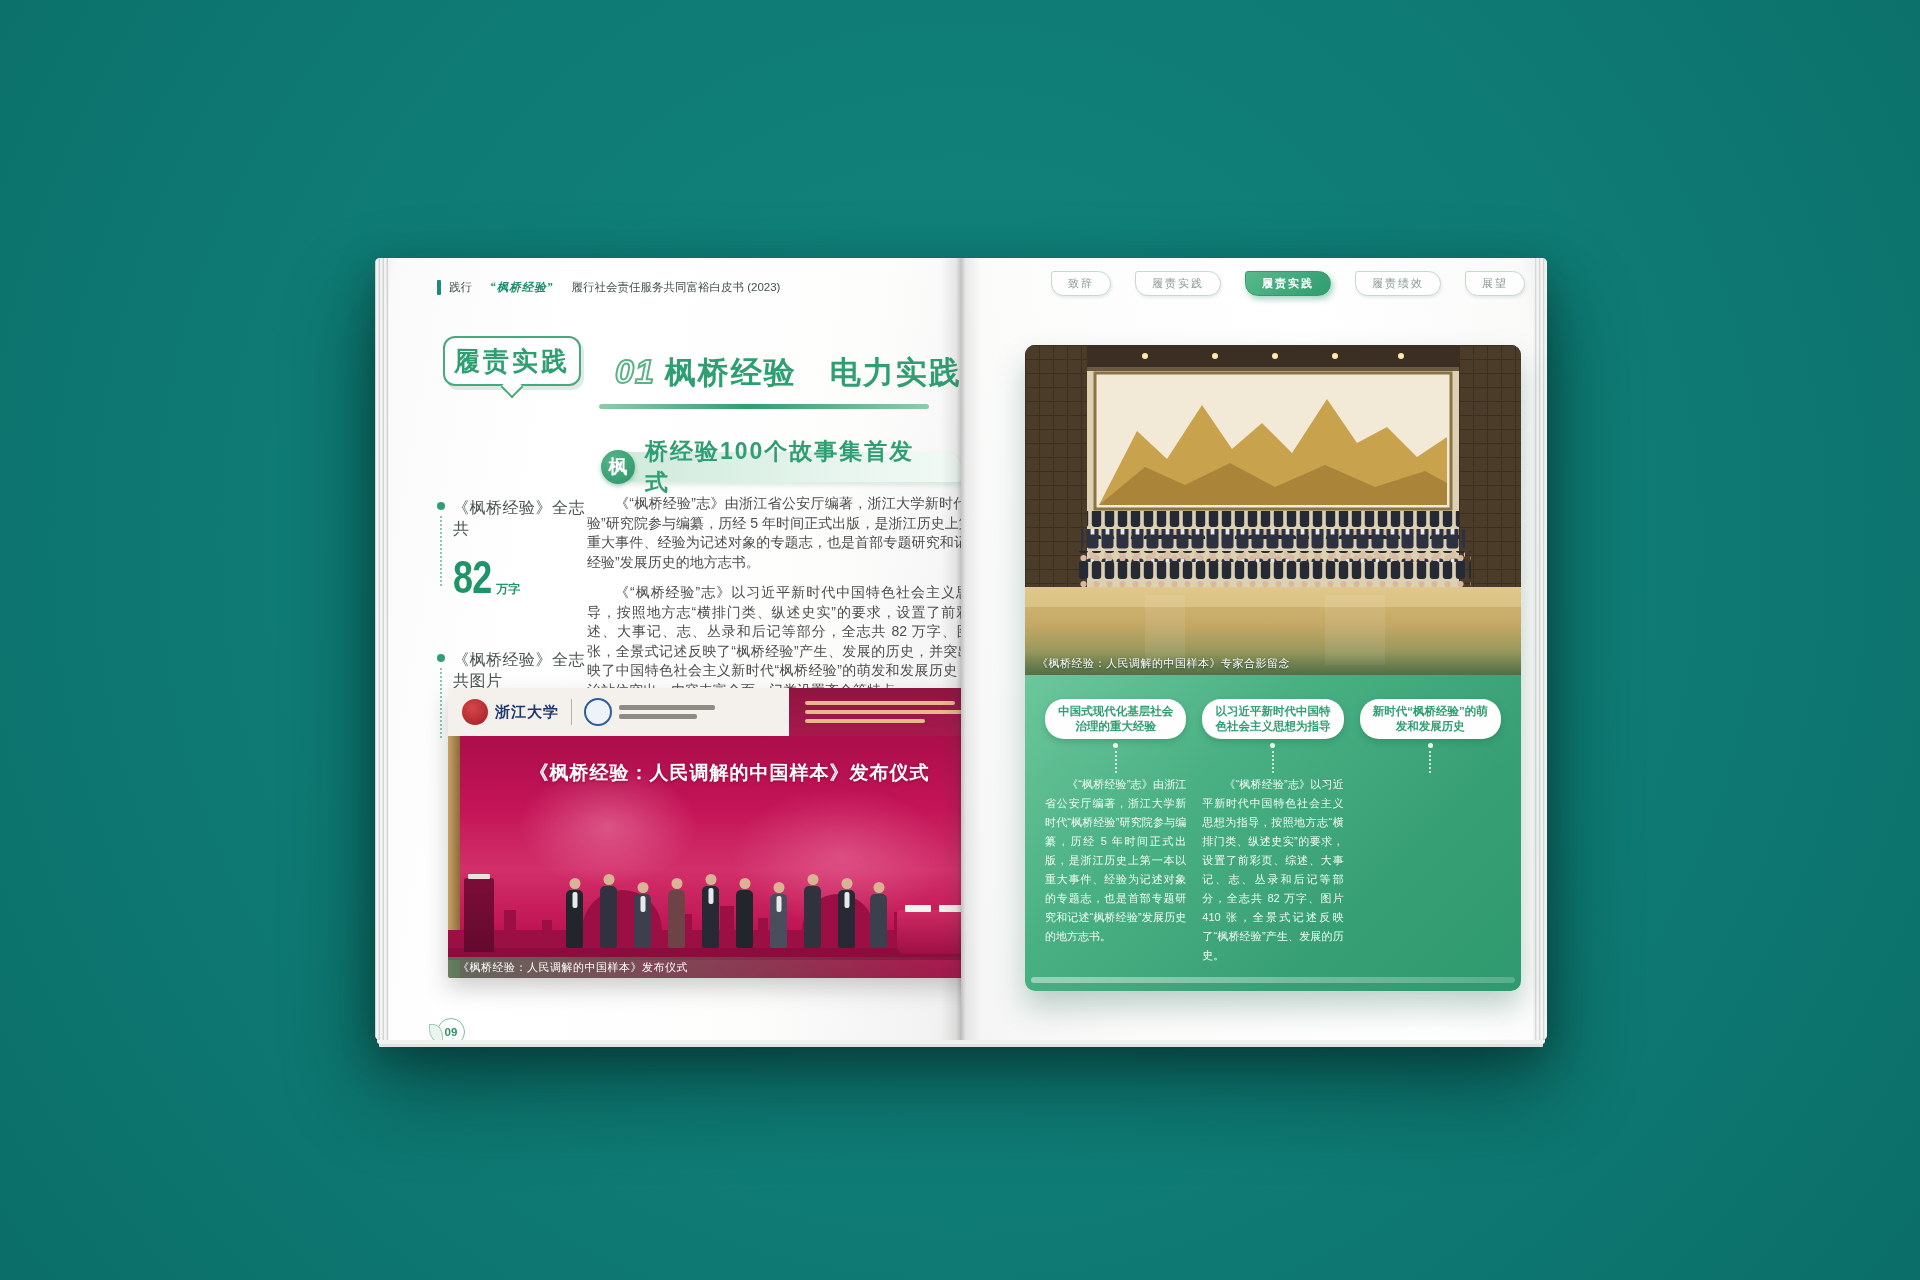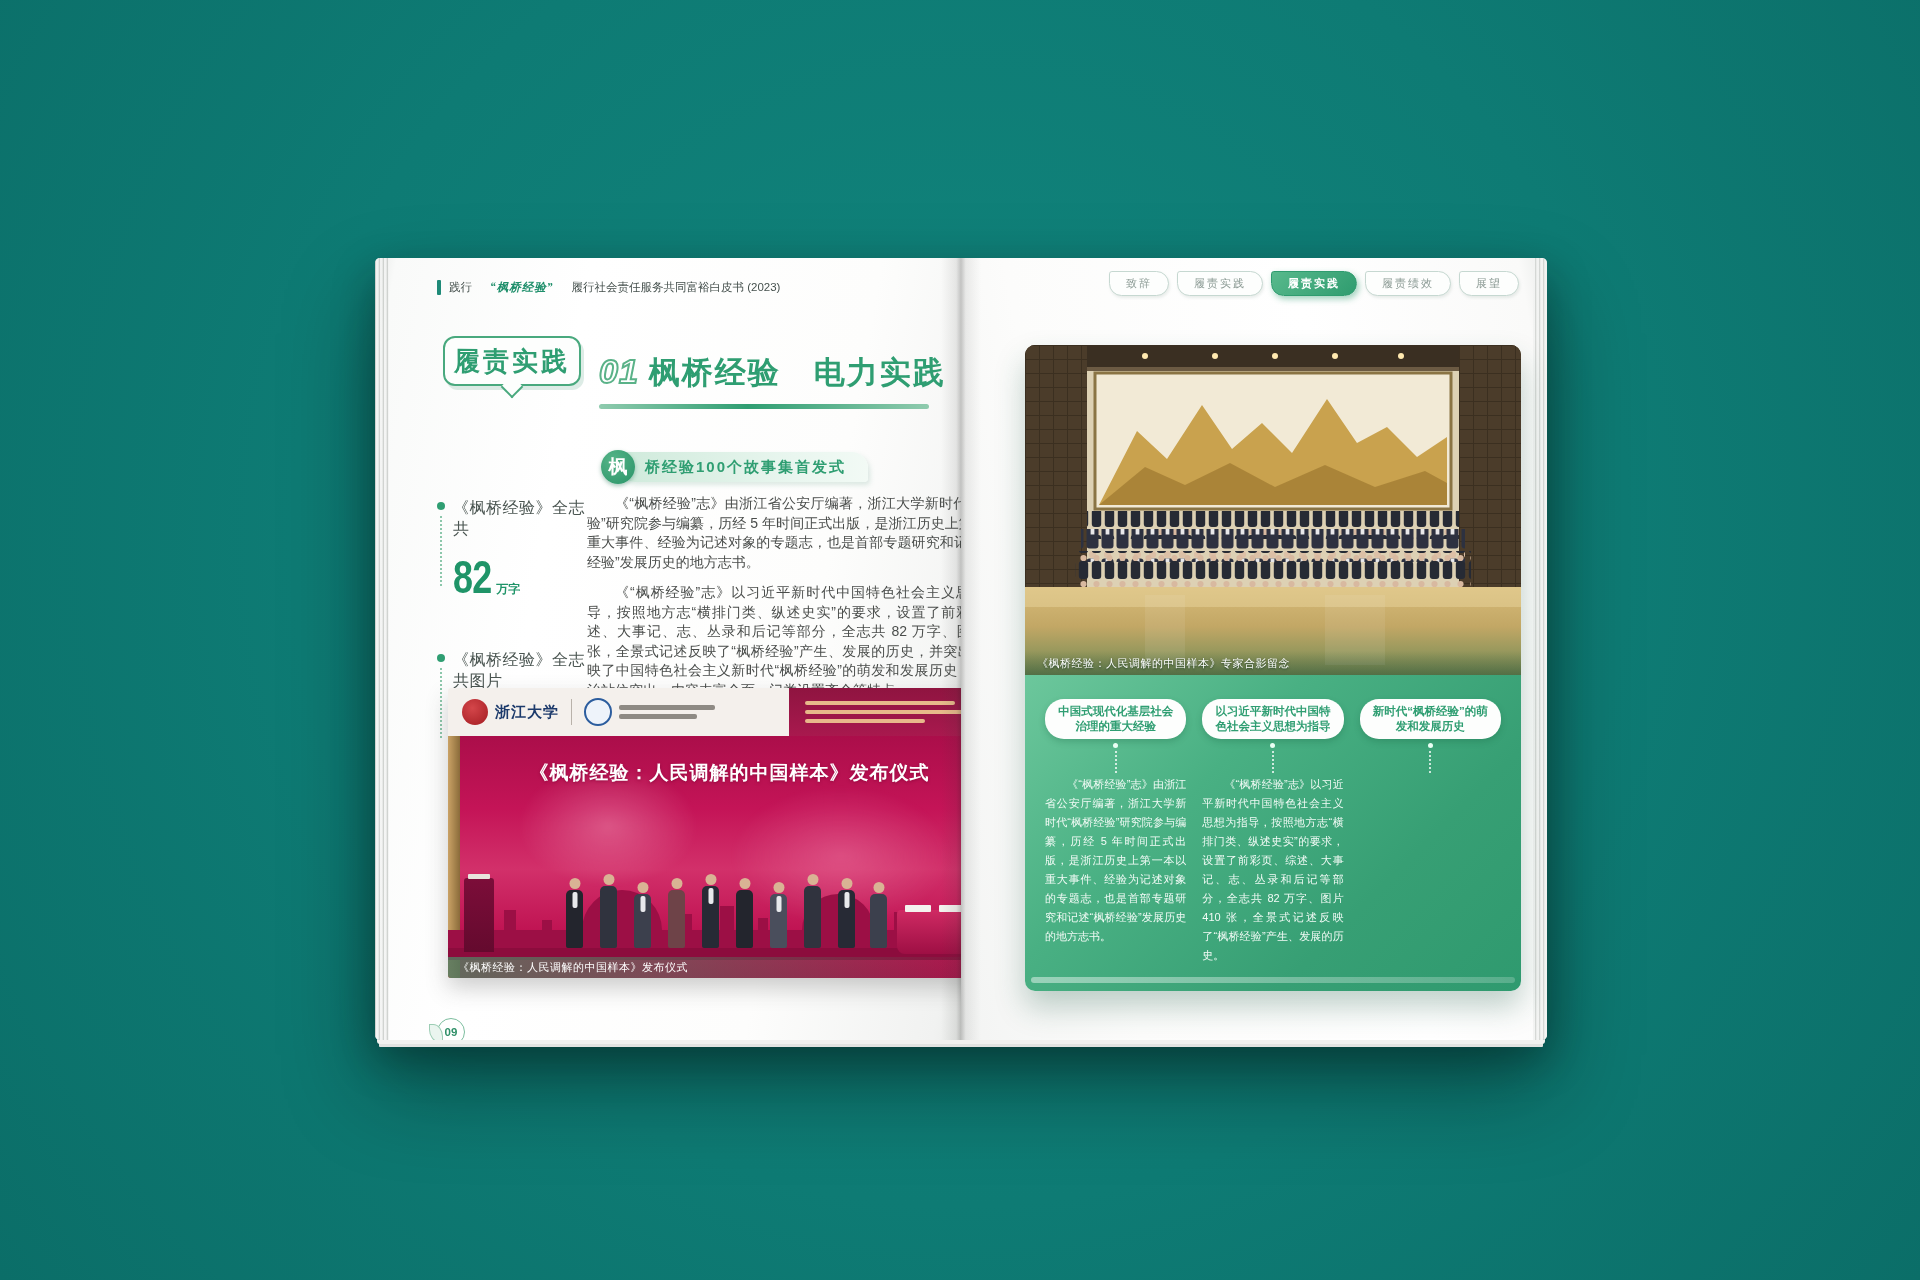--- a/index.html
+++ b/index.html
@@ -50,42 +50,42 @@
     border:2.5px solid #49a97e;border-radius:12px;background:#fdfefd;
     color:#2f9e72;font-size:26px;font-weight:bold;letter-spacing:3px;
     display:flex;align-items:center;justify-content:center;
     box-shadow:3px 4px 0 rgba(120,180,155,.25);
   }
   .chapter-badge::after{
     content:"";position:absolute;left:50%;bottom:-11px;width:14px;height:14px;
     border-right:2.5px solid #49a97e;border-bottom:2.5px solid #49a97e;
     background:#fdfefd;transform:translateX(-50%) rotate(45deg);
   }
-  .chapter-title-row{position:absolute;left:224px;top:94px;display:flex;align-items:baseline;white-space:nowrap;}
+  .chapter-title-row{position:absolute;left:240px;top:94px;display:flex;align-items:baseline;white-space:nowrap;}
   .chapter-no{
     font-size:34px;font-weight:bold;font-style:italic;color:transparent;
     -webkit-text-stroke:2px #5ab288;margin-right:10px;letter-spacing:1px;
   }
   .chapter-title{font-size:31px;font-weight:bold;color:#2f9e72;letter-spacing:2px;}
   .chapter-underline{
     position:absolute;left:224px;top:146px;width:330px;height:5px;border-radius:3px;
     background:linear-gradient(90deg,#8fcbae,#2f9e72 45%,#8fcbae);
   }
 
   .section-head{position:absolute;left:226px;top:192px;display:flex;align-items:center;}
   .section-lead{
     width:34px;height:34px;border-radius:50%;z-index:2;flex:0 0 34px;
     background:radial-gradient(circle at 35% 30%,#55b488,#2a9468);
     color:#fff;font-size:19px;font-weight:bold;display:flex;align-items:center;justify-content:center;
     box-shadow:0 2px 4px rgba(40,120,90,.4);
   }
   .section-pill{
     margin-left:-16px;padding:0 22px 0 26px;height:30px;border-radius:4px 16px 4px 16px;
     background:linear-gradient(90deg,#cfeadb,#e9f6ef 70%,#f2faf5);
-    color:#2f9e72;font-size:15px;font-weight:bold;letter-spacing:2px;
+    color:#2f9e72;font-size:23px;font-weight:bold;letter-spacing:2px;
     display:flex;align-items:center;box-shadow:2px 3px 5px rgba(120,170,150,.25);
   }
 
   .body-copy{position:absolute;left:212px;top:236px;width:428px;color:#4a4d4b;font-size:14px;line-height:19.5px;text-align:justify;}
   .body-copy p{margin:0 0 11px 0;text-indent:2em;}
 
   .stats{position:absolute;left:62px;top:240px;width:150px;}
   .stat{position:relative;padding-left:16px;margin-bottom:46px;}
   .stat .dot{position:absolute;left:0;top:4px;width:8px;height:8px;border-radius:50%;background:#2f9e72;}
   .stat .dline{position:absolute;left:3px;top:18px;height:70px;border-left:2px dotted #8cc7ab;}
@@ -144,21 +144,21 @@
 
   .pagenum{
     position:absolute;top:748px;width:26px;height:26px;border:1.5px solid #7cbd9e;border-radius:50%;
     color:#2e8f67;font-size:11.5px;font-weight:bold;display:flex;align-items:center;justify-content:center;
     background:#ffffff;z-index:3;
   }
   .pagenum.pn-left{left:62px;margin-top:12px;}
   .pagenum.pn-left::before{content:"";position:absolute;left:-9px;top:5px;width:12px;height:16px;border:1.5px solid #9ccdb4;border-radius:0 70% 0 70%;background:#eaf5ef;z-index:-1;}
 
   
-  .tabs{position:absolute;right:28px;top:13px;display:flex;gap:8px;}
+  .tabs{position:absolute;right:22px;top:13px;display:flex;gap:24px;}
   .tab{
     height:23px;padding:0 16px;display:flex;align-items:center;justify-content:center;
     border:1px solid #c6d8d1;border-radius:3px 13px 13px 13px;background:#fdfefd;
     color:#8b9a94;font-size:11px;letter-spacing:2px;box-shadow:1px 2px 3px rgba(150,170,160,.2);
   }
   .tab.active{
     background:linear-gradient(135deg,#58b98c,#2f9c6f);border-color:#2f9c6f;color:#ffffff;font-weight:bold;
     box-shadow:2px 3px 6px rgba(47,156,111,.45);
   }
 

